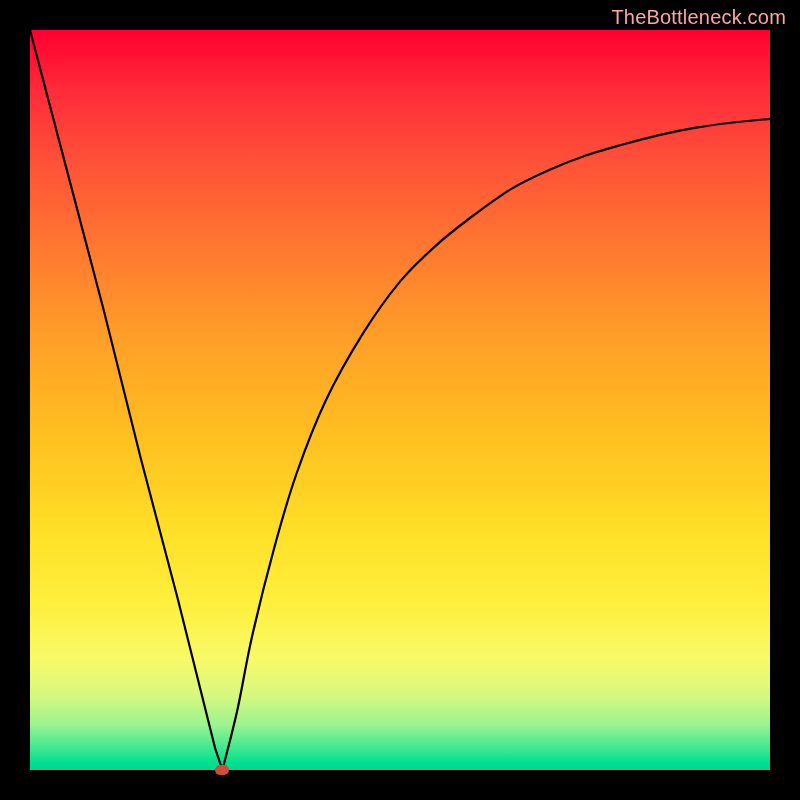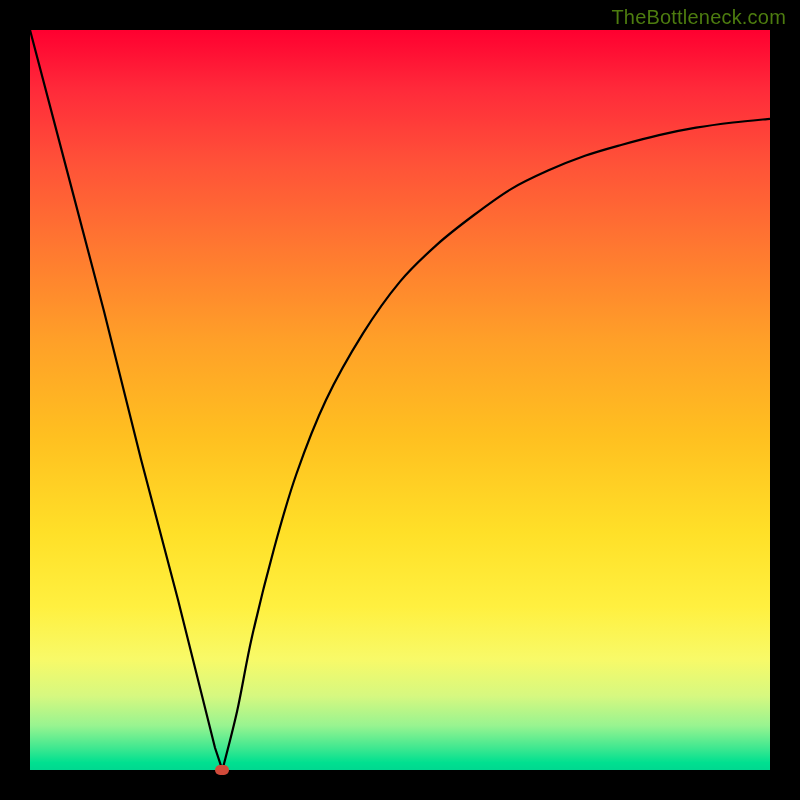--- a/index.html
+++ b/index.html
@@ -55,21 +55,21 @@
     width: 14px;
     height: 10px;
     border-radius: 5px;
     background: #d14a3a;
     transform: translate(-50%, -50%);
   }
   .attribution {
     position: absolute;
     top: 6px;
     right: 14px;
-    color: #4d7c0f;
+    color: #fca5a5;
     font-size: 20px;
     font-weight: 500;
     letter-spacing: 0.2px;
     user-select: none;
   }
 </style>
 </head>
 <body>
 
 <div class="frame">

